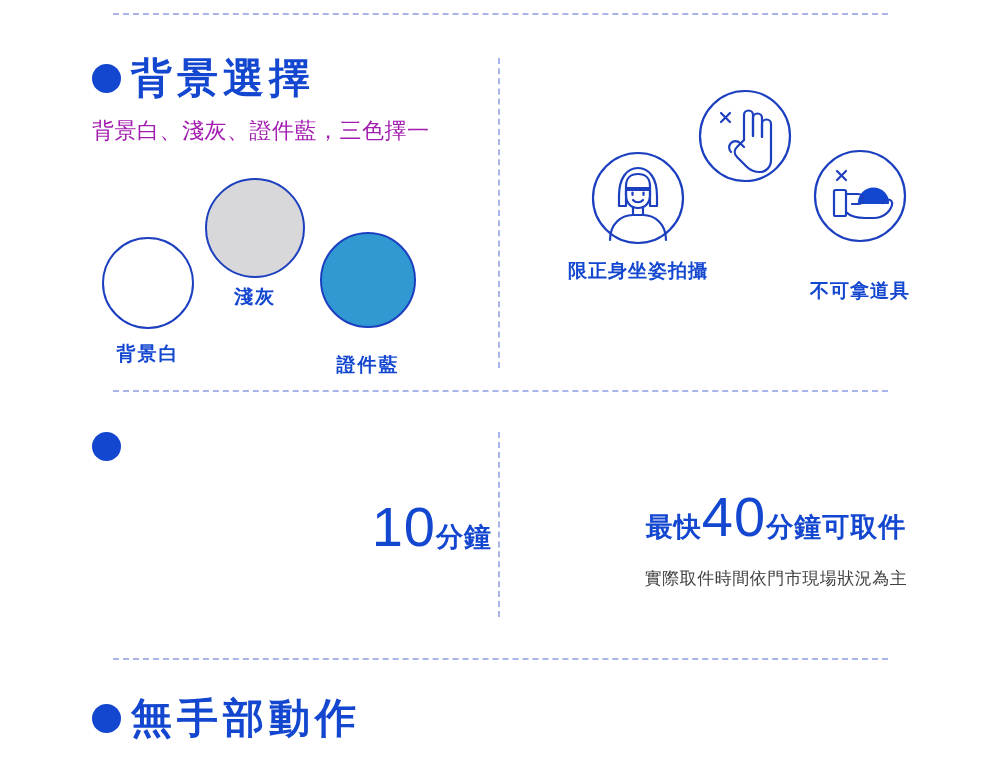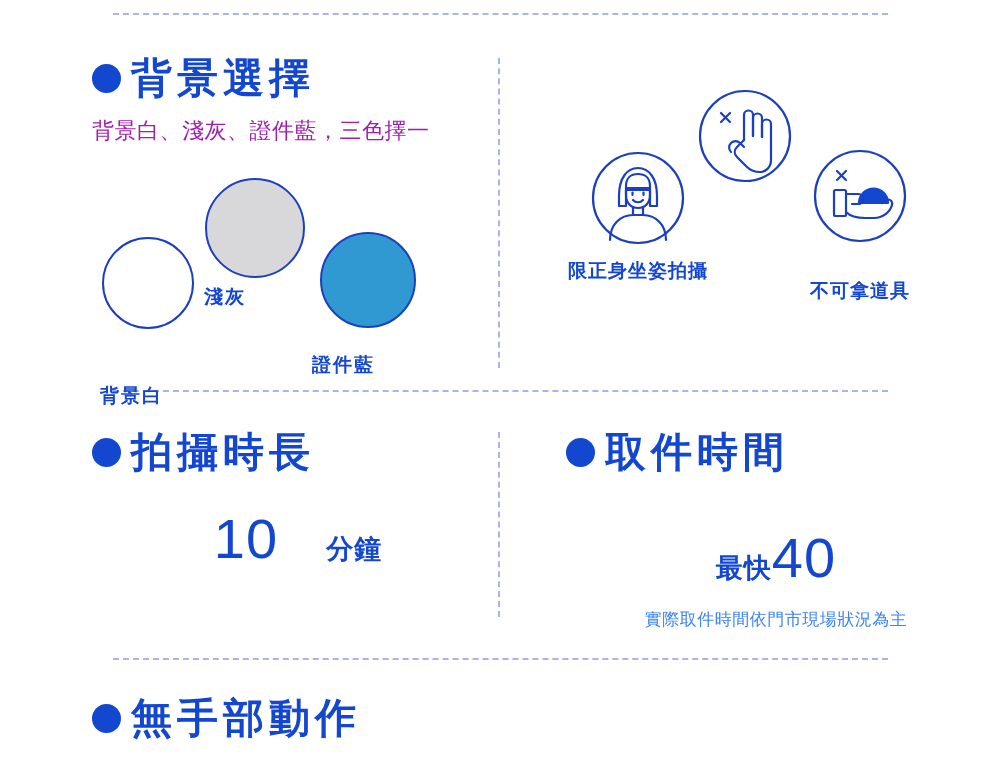--- a/index.html
+++ b/index.html
@@ -91,20 +91,21 @@
     border: 2px solid #1b3fbf;
     box-sizing: border-box;
   }
   .swatch-label {
     position: absolute;
     font-size: 19px;
     font-weight: 700;
     letter-spacing: 2px;
     color: #1447d0;
     white-space: nowrap;
+    text-align: center;
   }
 
   
   .rule-icon {
     position: absolute;
   }
   .rule-icon svg { display: block; }
   .rule-label {
     position: absolute;
     font-size: 19px;
@@ -133,21 +134,21 @@
     font-size: 56px;
     font-weight: 300;
     letter-spacing: 1px;
     line-height: 1;
   }
   .metric-note {
     position: absolute;
     font-size: 17px;
     font-weight: 400;
     letter-spacing: 0.5px;
-    color: #3b82f6;
+    color: #404040;
     white-space: nowrap;
   }
 </style>
 </head>
 <body>
 
 <div class="page">
 
   <div class="h-divider top"></div>
   <div class="h-divider middle"></div>
@@ -160,21 +161,21 @@
     <div class="heading">
       <span class="bullet"></span>
       <span class="heading-text">背景選擇</span>
     </div>
 
     <div class="subtitle" style="margin-top:17px;">背景白、淺灰、證件藍，三色擇一</div>
 
     <div class="swatches" style="position:relative; margin-top:18px; height:220px;">
 
       <div class="swatch-circle" style="left:10px; top:73px; width:92px; height:92px; background:#ffffff;"></div>
-      <div class="swatch-label" style="left:8px; top:177px; width:112px;margin-top:42px;">背景白</div>
+      <div class="swatch-label" style="left:0px; top:177px; width:112px;">背景白</div>
 
       <div class="swatch-circle" style="left:113px; top:14px; width:100px; height:100px; background:#d8d8da;"></div>
       <div class="swatch-label" style="left:112px; top:120px; width:102px;">淺灰</div>
 
       <div class="swatch-circle" style="left:228px; top:68px; width:96px; height:96px; background:#3099d1;"></div>
       <div class="swatch-label" style="left:220px; top:188px; width:112px;">證件藍</div>
     </div>
   </div>
 
   <div class="section" style="left:566px; top:58px; width:420px;">
@@ -237,39 +238,35 @@
         </svg>
       </div>
       <div class="rule-label" style="left:222px; top:170px; width:144px;margin-top:20px;">不可拿道具</div>
     </div>
   </div>
 
   <div class="section" style="left:92px; top:432px; width:400px;">
 
     <div class="heading">
       <span class="bullet"></span>
-      <span class="heading-text">拍攝時長</span>
-    </div>
-
-    <div class="metric" style="position:relative; margin-top:38px; justify-content:center; padding-left:12px;gap:48px;">
+    </div>
+
+    <div class="metric" style="position:relative; margin-top:38px; justify-content:flex-end; padding-left:12px;">
       <span class="num">10</span>
       <span class="post">分鐘</span>
     </div>
   </div>
 
   <div class="section" style="left:566px; top:432px; width:420px;">
 
-    <div class="heading">
-      <span class="bullet"></span>
-      <span class="heading-text">取件時間</span>
-    </div>
 
     <div class="metric" style="position:relative; margin-top:57px; justify-content:center;">
       <span class="pre">最快</span>
       <span class="num">40</span>
+      <span class="post">分鐘可取件</span>
     </div>
 
     <div class="metric-note" style="position:relative; margin-top:22px; text-align:center; left:0; width:100%;">實際取件時間依門市現場狀況為主</div>
   </div>
 
   <div class="section" style="left:92px; top:698px; width:400px;">
     <div class="heading">
       <span class="bullet"></span>
       <span class="heading-text">無手部動作</span>
     </div>

